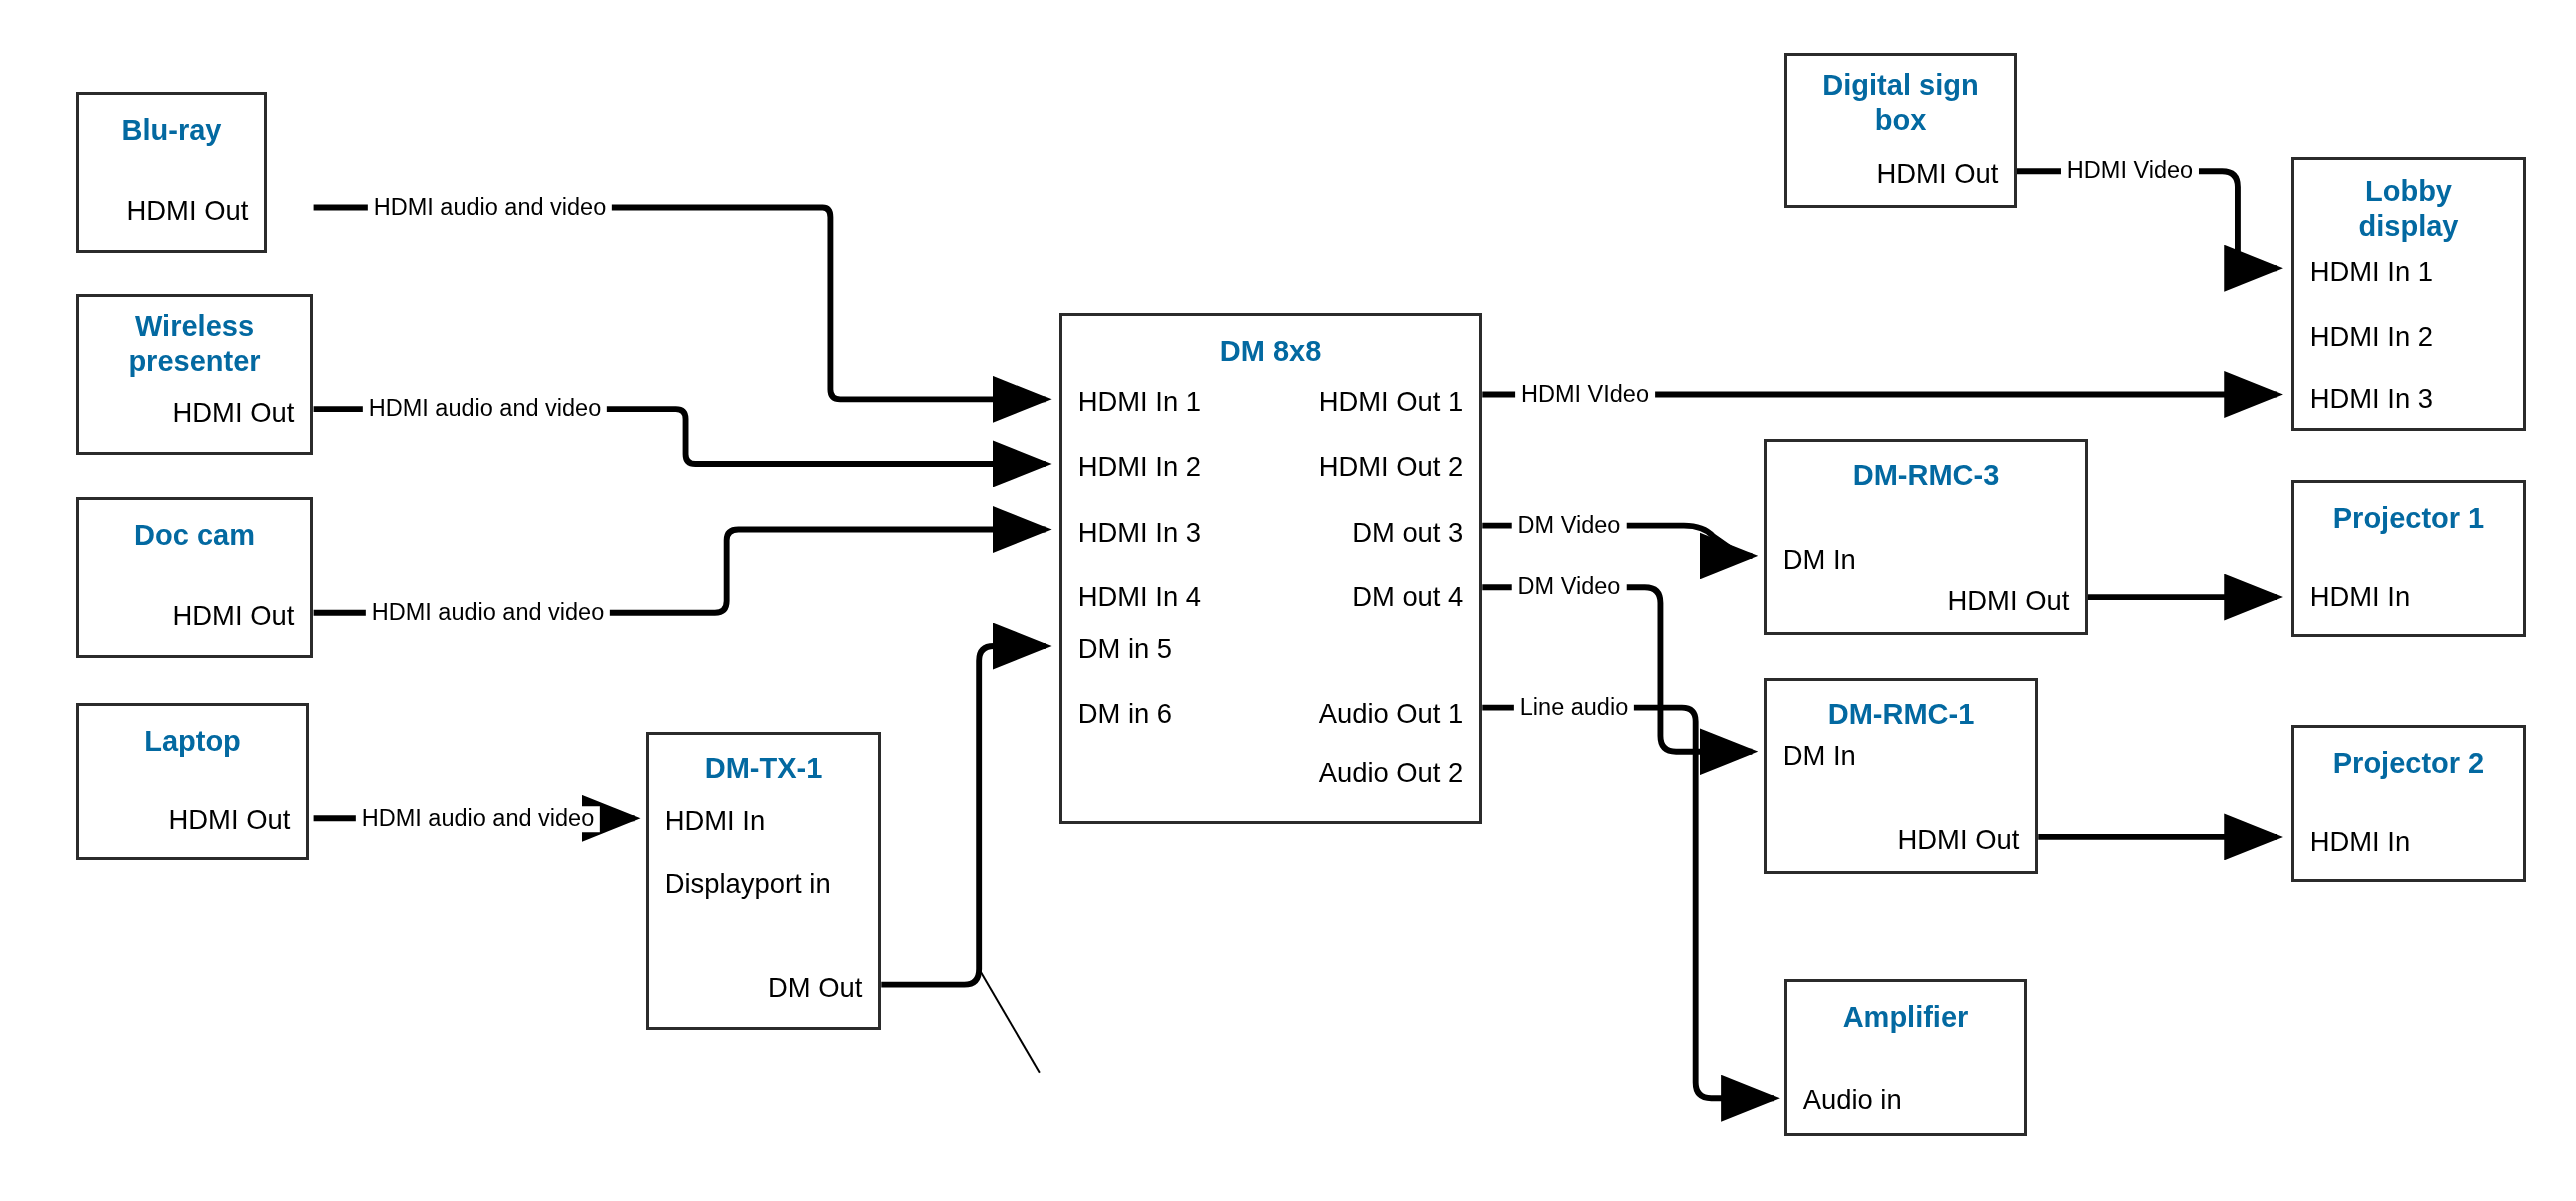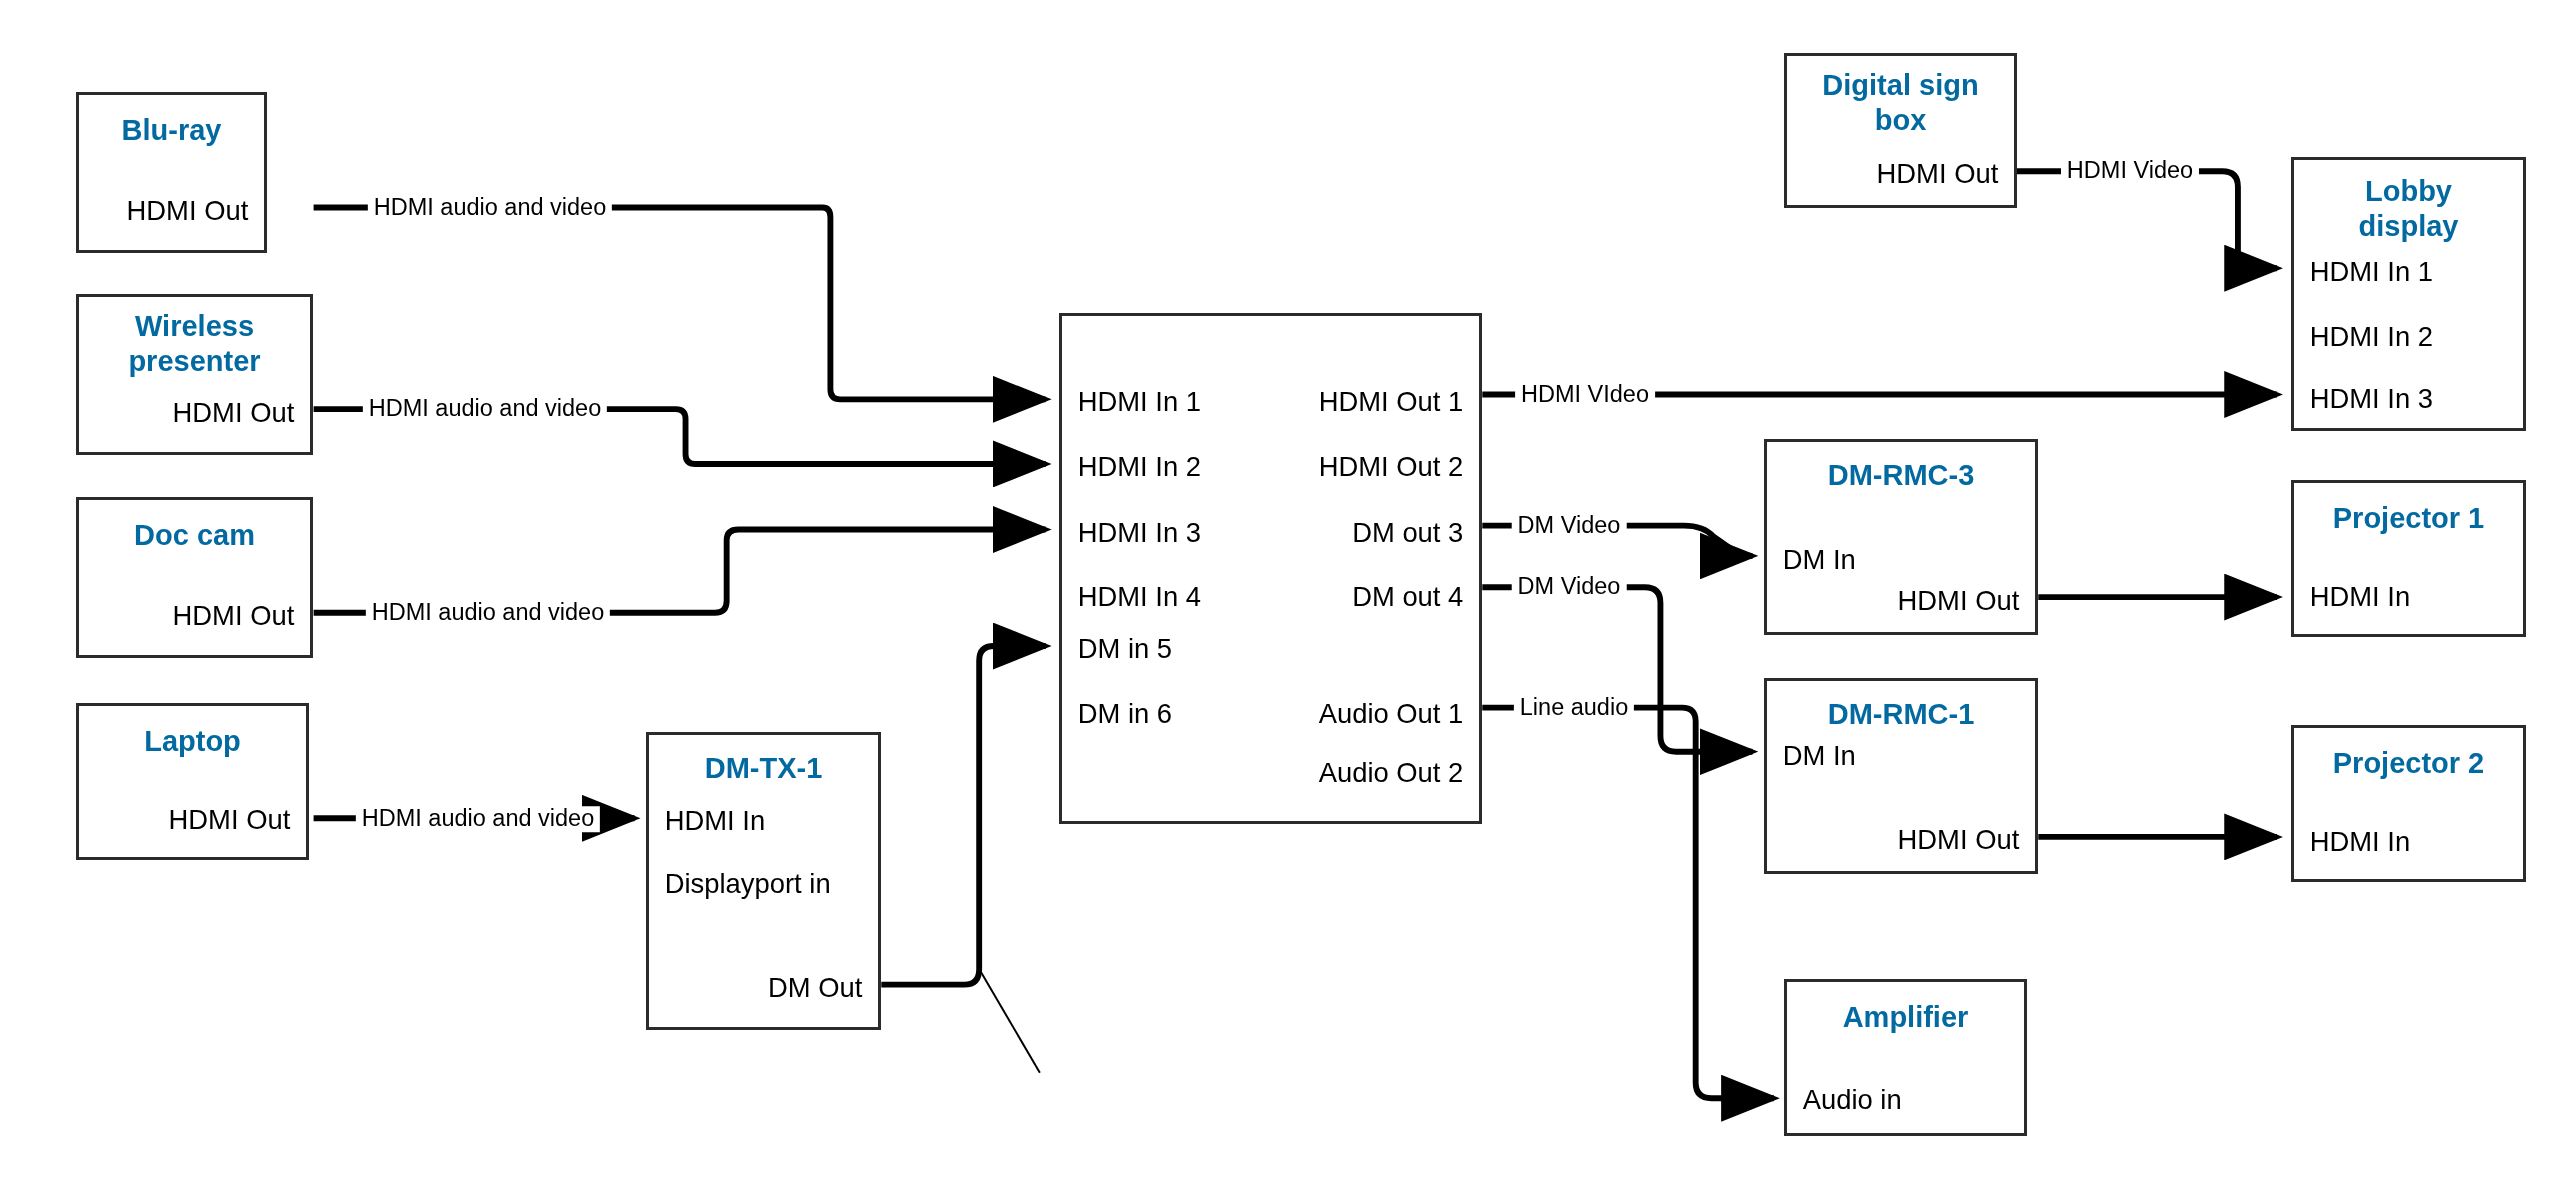--- a/index.html
+++ b/index.html
@@ -137,20 +137,21 @@
   </div>
 
   <div class="node" style="left:646px; top:732px; width:235px; height:298px;">
     <div class="title" style="top:15.7px;">DM-TX-1</div>
     <div class="port left" style="top:70px;">HDMI In</div>
     <div class="port left" style="top:133px;">Displayport in</div>
     <div class="port right" style="top:237px;">DM Out</div>
   </div>
 
   <div class="node" style="left:1059px; top:313px; width:423px; height:511px;">
+    <div class="title" style="top:17.6px;">DM 8x8</div>
 
     <div class="port left" style="top:70px;">HDMI In 1</div>
     <div class="port left" style="top:135px;">HDMI In 2</div>
     <div class="port left" style="top:201px;">HDMI In 3</div>
     <div class="port left" style="top:265px;">HDMI In 4</div>
     <div class="port left" style="top:317px;">DM in 5</div>
     <div class="port left" style="top:382px;">DM in 6</div>
 
     <div class="port right" style="top:70px;">HDMI Out 1</div>
     <div class="port right" style="top:135px;">HDMI Out 2</div>
@@ -167,21 +168,21 @@
   </div>
 
   <div class="node" style="left:2291px; top:157px; width:235px; height:274px;">
     <div class="title" style="top:13.7px;">Lobby</div>
     <div class="title" style="top:49px;">display</div>
     <div class="port left" style="top:96px;">HDMI In 1</div>
     <div class="port left" style="top:161px;">HDMI In 2</div>
     <div class="port left" style="top:223px;">HDMI In 3</div>
   </div>
 
-  <div class="node" style="left:1764px; top:439px; width:274px; height:196px;">
+  <div class="node" style="left:1764px; top:439px; width:324px; height:196px;">
     <div class="title" style="top:15.7px;">DM-RMC-3</div>
     <div class="port left" style="top:102px;">DM In</div>
     <div class="port right" style="top:143px;">HDMI Out</div>
   </div>
 
   <div class="node" style="left:1764px; top:678px; width:274px; height:196px;">
     <div class="title" style="top:15.7px;">DM-RMC-1</div>
     <div class="port left" style="top:59px;">DM In</div>
     <div class="port right" style="top:143px;">HDMI Out</div>
   </div>

